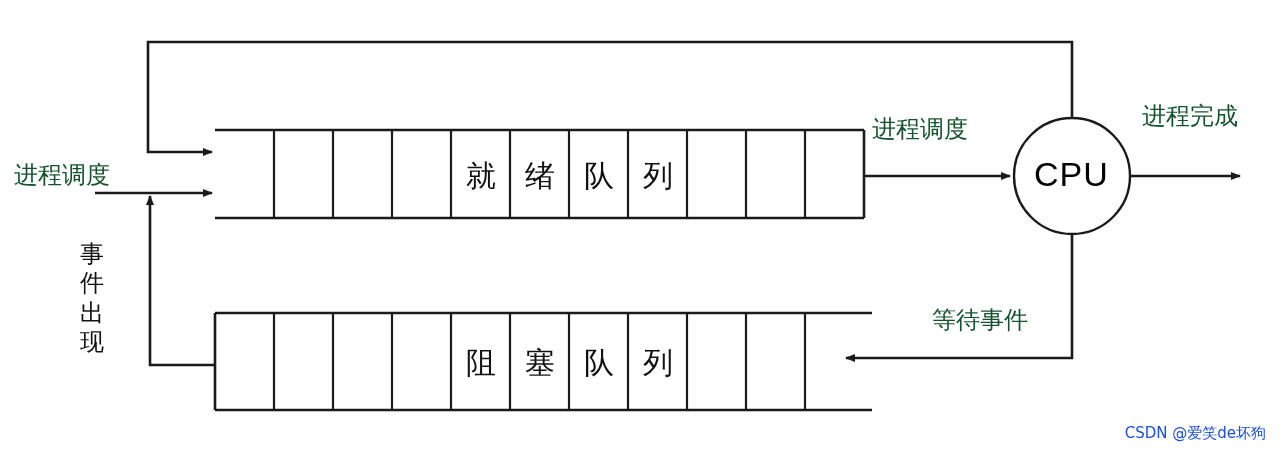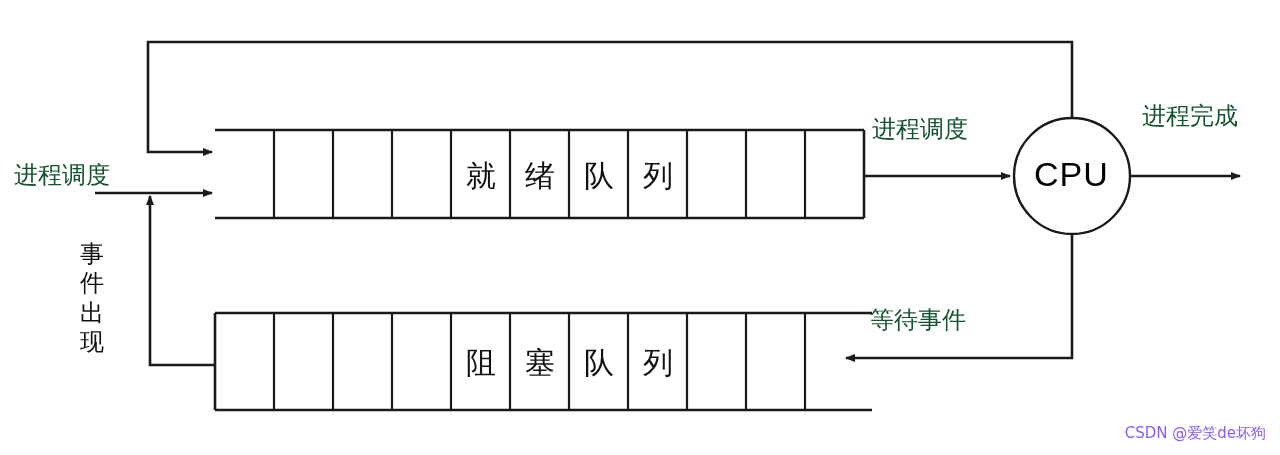--- a/index.html
+++ b/index.html
@@ -55,21 +55,21 @@
     color: #000000;
     font-family: Liberation Sans, sans-serif;
     font-size: 34px;
     letter-spacing: 1px;
     white-space: pre;
   }
   .watermark {
     position: absolute;
     right: 14px;
     bottom: 12px;
-    color: #8b5cf6;
+    color: #1d4ed8;
     font-family: "DejaVu Sans", "Liberation Sans", sans-serif;
     font-size: 15px;
     white-space: pre;
   }
 </style>
 </head>
 <body>
 
 <div id="stage">
 
@@ -144,17 +144,17 @@
   <div class="cpu-text" style="left:1034px; top:155px;">CPU</div>
 
   <div class="lbl" style="left:14px; top:163px;">进程调度</div>
 
   <div class="lbl-vert" style="left:78px; top:240px;text-align:right;">事件出现</div>
 
   <div class="lbl" style="left:872px; top:117px;">进程调度</div>
 
   <div class="lbl" style="left:1142px; top:104px;">进程完成</div>
 
-  <div class="lbl" style="left:870px; top:308px;">等待事件</div>
+  <div class="lbl" style="left:932px; top:308px;">等待事件</div>
 
   <div class="watermark">CSDN @爱笑de坏狗</div>
 
 </div>
 
 </body></html>

